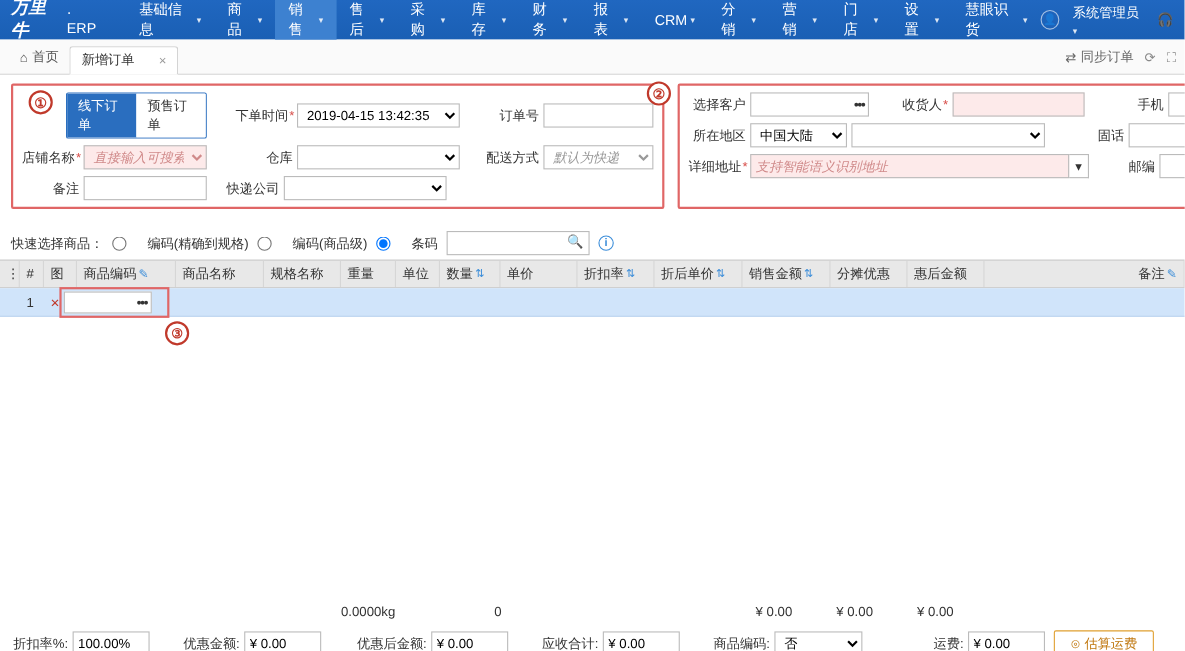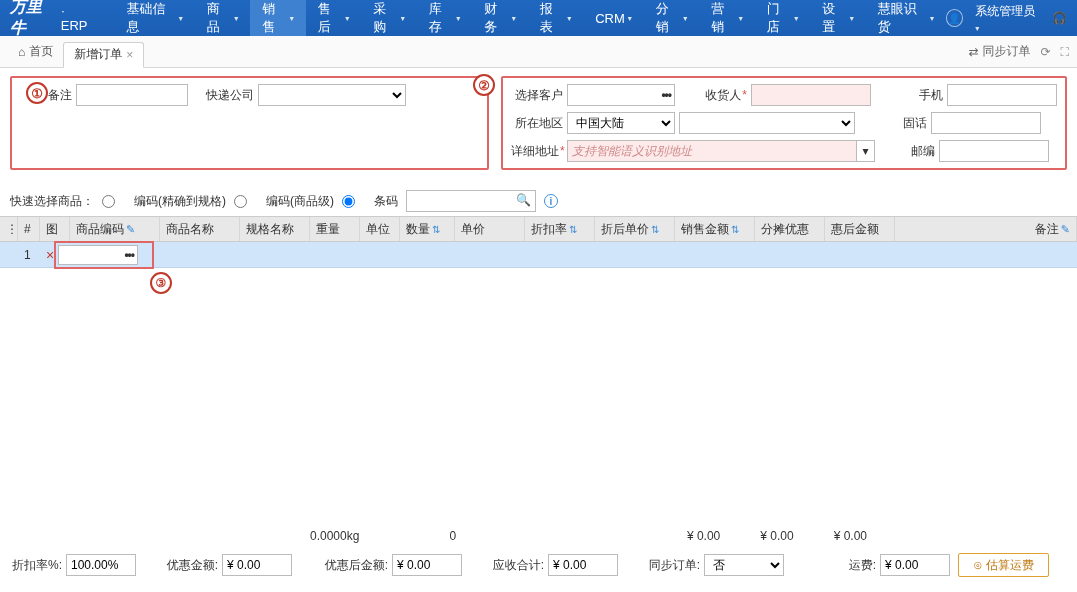--- a/index.html
+++ b/index.html
@@ -12,21 +12,21 @@
 .nav { display: flex; height: 100%; }
 .nav-item { padding: 0 12px; display: flex; align-items: center; gap: 3px; cursor: pointer; font-size: 13px; }
 .nav-item.active { background: #3d81d0; }
 .caret { font-size: 8px; opacity: 0.85; }
 .header-right { margin-left: auto; display: flex; align-items: center; gap: 12px; }
 .user-badge { border: 1px solid rgba(255,255,255,0.6); border-radius: 50%; width: 18px; height: 18px; display: inline-flex; align-items: center; justify-content: center; font-size: 10px; }
 
 
 .tabs-row { height: 32px; border-bottom: 1px solid #d8d8d8; display: flex; align-items: center; padding: 0 8px; background: #fafafa; }
 .home-tab { display: flex; align-items: center; gap: 4px; padding: 0 10px; height: 26px; color: #555; border-top-left-radius: 3px; border-top-right-radius: 3px; }
-.page-tab { display: flex; align-items: center; gap: 4px; padding: 0 10px; height: 26px; border: 1px solid #d0d0d0; border-bottom: 1px solid #fff; background: #fff; border-top-left-radius: 3px; border-top-right-radius: 3px; position: relative; top: 3px; }
+.page-tab { display: flex; align-items: center; gap: 22px; padding: 0 10px; height: 26px; border: 1px solid #d0d0d0; border-bottom: 1px solid #fff; background: #fff; border-top-left-radius: 3px; border-top-right-radius: 3px; position: relative; top: 3px; }
 .tabs-right { margin-left: auto; display: flex; align-items: center; gap: 10px; color: #666; }
 .sync-btn { display: flex; align-items: center; gap: 4px; cursor: pointer; }
 
 
 .form-wrap { padding: 8px 10px; }
 .fieldset { border: 2px solid #e06666; border-radius: 2px; padding: 6px 8px; margin-bottom: 8px; position: relative; }
 .fieldset-marker { position: absolute; width: 22px; height: 22px; border: 2px solid #c0392b; border-radius: 50%; background: #fff; color: #c0392b; font-weight: bold; display: flex; align-items: center; justify-content: center; font-size: 13px; }
 .form-row { display: flex; align-items: center; gap: 0; margin-bottom: 6px; }
 .form-row:last-child { margin-bottom: 0; }
 .fgroup { display: flex; align-items: center; }
@@ -168,20 +168,50 @@
     <span style="color:#888;">⛶</span>
   </div>
 </div>
 
 <div class="form-wrap">
   <div class="two-col">
 
     <div class="fieldset" style="flex:1.05;">
       <div class="fieldset-marker" style="left:14px; top:4px;">①</div>
       <div class="form-row">
+        <div class="fgroup" style="margin-left:40px;">
+          <div class="btn-toggle">
+            <span class="on">线下订单</span>
+            <span class="off">预售订单</span>
+          </div>
+        </div>
+        <div class="fgroup" style="margin-left:26px;">
+          <span class="flabel req">下单时间</span>
+          <select style="width:148px;"><option>2019-04-15 13:42:35</option></select>
+        </div>
+        <div class="fgroup" style="margin-left:20px;">
+          <span class="flabel">订单号</span>
+          <input type="text" style="width: 100px;">
+        </div>
+      </div>
+      <div class="form-row">
+        <div class="fgroup">
+          <span class="flabel req">店铺名称</span>
+          <select class="pink-input" style="width:112px;color:#d08a8a;font-style:italic;"><option>直接输入可搜索</option></select>
+        </div>
+        <div class="fgroup" style="margin-left:26px;">
+          <span class="flabel">仓库</span>
+          <select style="width:148px;"><option></option></select>
+        </div>
+        <div class="fgroup" style="margin-left:20px;">
+          <span class="flabel">配送方式</span>
+          <select class="placeholder-muted" style="width:100px;color:#999;font-style:italic;"><option>默认为快递</option></select>
+        </div>
+      </div>
+      <div class="form-row">
         <div class="fgroup">
           <span class="flabel">备注</span>
           <input type="text" style="width: 112px;">
         </div>
         <div class="fgroup" style="margin-left:14px;">
           <span class="flabel">快递公司</span>
           <select style="width:148px;"><option></option></select>
         </div>
       </div>
     </div>
@@ -198,21 +228,21 @@
           <input type="text" class="pink-input" style="width: 120px;">
         </div>
         <div class="fgroup" style="margin-left:20px;">
           <span class="flabel">手机</span>
           <input type="text" style="width: 110px;">
         </div>
       </div>
       <div class="form-row">
         <div class="fgroup">
           <span class="flabel">所在地区</span>
-          <select style="width:108px;"><option>中国大陆</option></select>
+          <select style="width:88px;"><option>中国大陆</option></select>
         </div>
         <div class="fgroup" style="margin-left:4px;">
           <select style="width:176px;"><option></option></select>
         </div>
         <div class="fgroup" style="margin-left:20px;">
           <span class="flabel">固话</span>
           <input type="text" style="width: 110px;">
         </div>
       </div>
       <div class="form-row">
@@ -323,21 +353,21 @@
       </div>
     <div class="fgroup" style="margin-left:30px;">
         <span class="ff-label" style="width:70px;">优惠后金额:</span>
         <input type="text" style="width: 70px;" value="¥ 0.00">
       </div>
     <div class="fgroup" style="margin-left:30px;">
         <span class="ff-label">应收合计:</span>
         <input type="text" style="width: 70px;" value="¥ 0.00">
       </div>
     <div class="fgroup" style="margin-left:30px;">
-        <span class="ff-label">同步订单:</span>
+        <span class="ff-label">商品编码:</span>
         <select style="width:80px;"><option>否</option></select>
       </div>
     <div class="fgroup" style="margin-left:60px;">
         <span class="ff-label" style="width:36px;">运费:</span>
         <input type="text" style="width: 70px;" value="¥ 0.00">
       </div>
     <button class="btn btn-outline" style="margin-left:8px;">估算运费</button>
   </div>
 
 </div>

